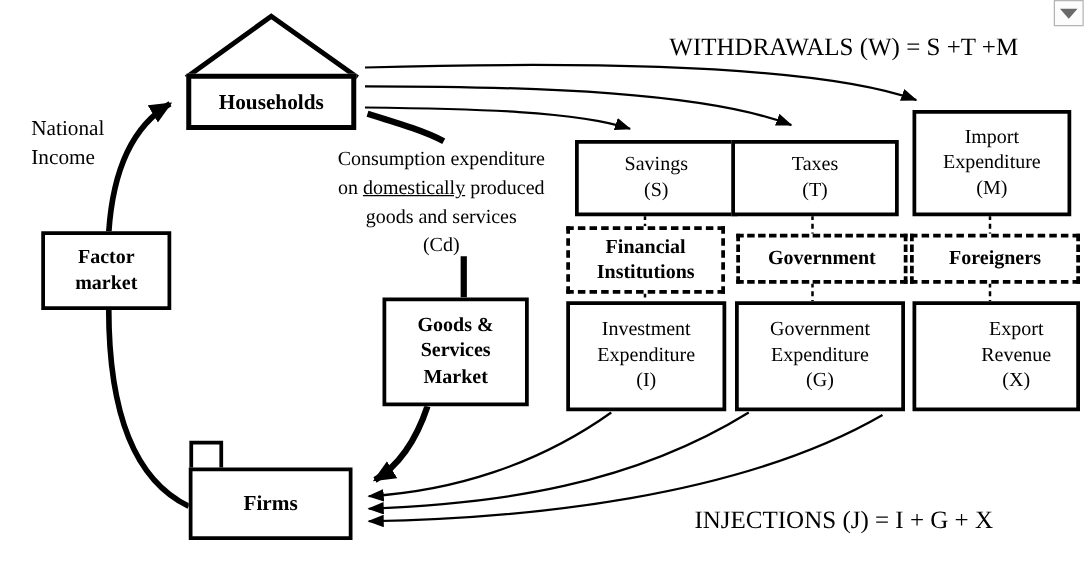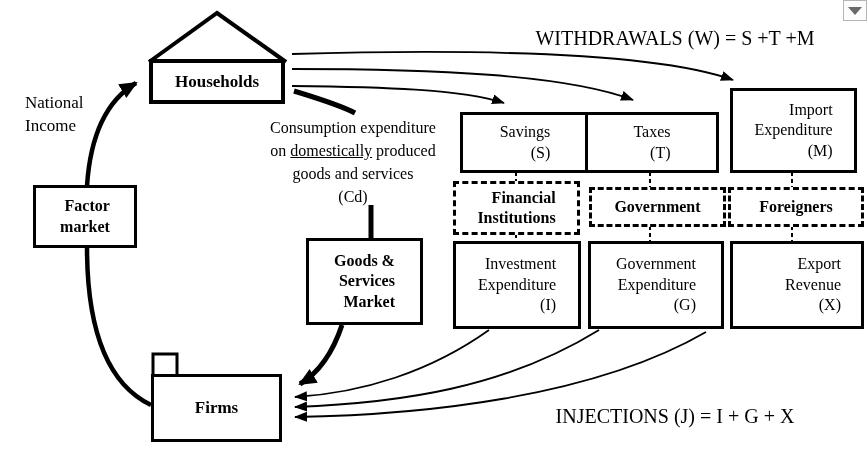--- a/index.html
+++ b/index.html
@@ -11,21 +11,21 @@
     color:#000;
     overflow:hidden;
   }
   #wires{position:absolute;left:0;top:0;z-index:0;}
   .box{
     position:absolute;
     box-sizing:border-box;
     background:#fff;
     border:3px solid #000;
     display:flex;align-items:center;justify-content:center;
-    text-align:right;
+    text-align:center;
     white-space:pre-line;
     font-size:16px;line-height:1.28;
     z-index:2;
   }
   .box.bold{font-weight:bold;}
   .box.dashed{border:3px dashed #000;}
   .box.thick{border-width:4px;font-size:17px;}
   .floating{
     position:absolute;z-index:2;
   }
@@ -108,21 +108,21 @@
 
   <div class="box thick bold" style="left:149px;top:59px;width:136px;height:45px;">Households</div>
 
   <div class="box bold" style="left:33px;top:185px;width:104px;height:63px;">Factor
 market</div>
 
   <div class="box bold" style="left:306px;top:238px;width:117px;height:87px;">Goods &amp;
 Services
 Market</div>
 
-  <div class="box bold" style="left:151px;top:374px;width:131px;height:68px;font-size:17px;">Firms</div>
+  <div class="box bold" style="left:151px;top:374px;width:131px;height:58px;font-size:17px;">Firms</div>
 
   <div class="box" style="left:460px;top:112px;width:130px;height:61px;">Savings
 (S)</div>
   <div class="box" style="left:585px;top:112px;width:134px;height:61px;">Taxes
 (T)</div>
   <div class="box" style="left:730px;top:88px;width:127px;height:85px;">Import
 Expenditure
 (M)</div>
 
   <div class="box dashed bold" style="left:453px;top:181px;width:127px;height:54px;">Financial

